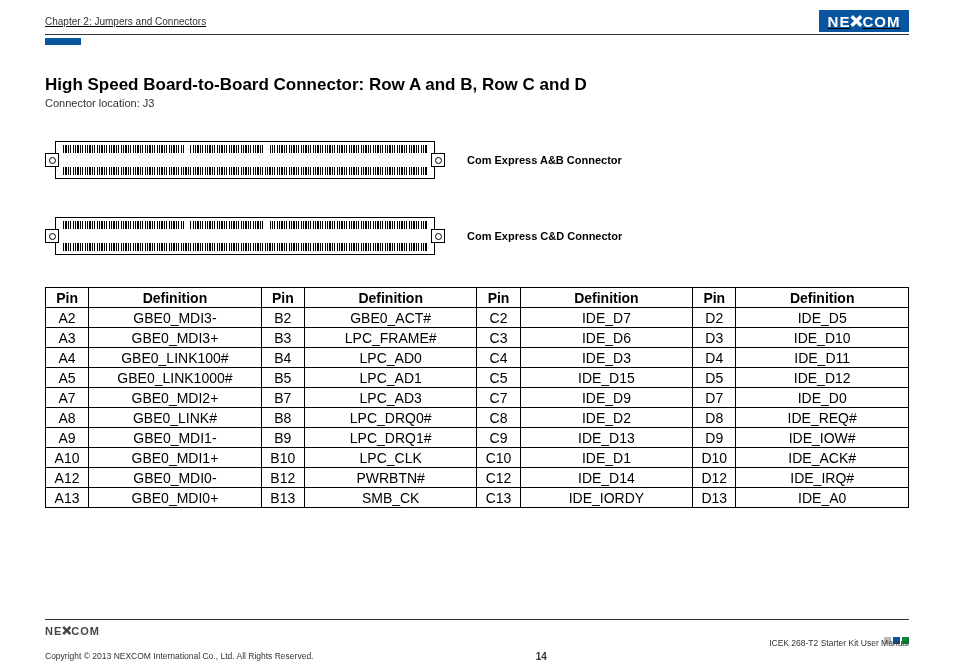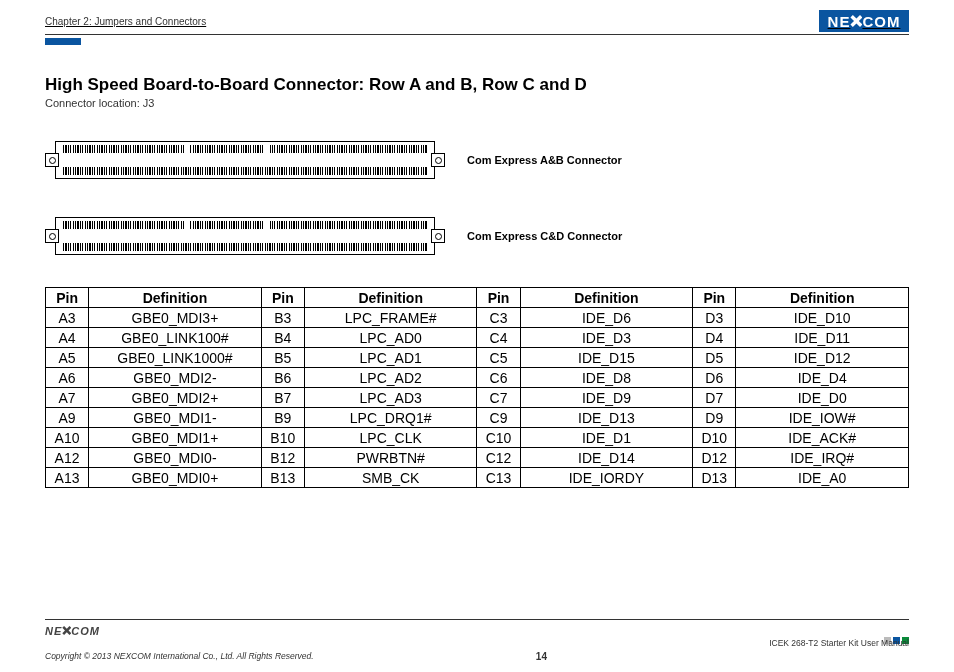--- a/index.html
+++ b/index.html
@@ -184,20 +184,30 @@
           <th>Pin</th>
           <th>Definition</th>
           <th>Pin</th>
           <th>Definition</th>
           <th>Pin</th>
           <th>Definition</th>
         </tr>
       </thead>
     <tbody>
         <tr>
+          <td>A2</td>
+          <td>GBE0_MDI3-</td>
+          <td>B2</td>
+          <td>GBE0_ACT#</td>
+          <td>C2</td>
+          <td>IDE_D7</td>
+          <td>D2</td>
+          <td>IDE_D5</td>
+        </tr>
+        <tr>
           <td>A3</td>
           <td>GBE0_MDI3+</td>
           <td>B3</td>
           <td>LPC_FRAME#</td>
           <td>C3</td>
           <td>IDE_D6</td>
           <td>D3</td>
           <td>IDE_D10</td>
         </tr>
         <tr>
@@ -214,40 +224,40 @@
           <td>A5</td>
           <td>GBE0_LINK1000#</td>
           <td>B5</td>
           <td>LPC_AD1</td>
           <td>C5</td>
           <td>IDE_D15</td>
           <td>D5</td>
           <td>IDE_D12</td>
         </tr>
         <tr>
-          <td>A6</td>
-          <td>GBE0_MDI2-</td>
-          <td>B6</td>
-          <td>LPC_AD2</td>
-          <td>C6</td>
-          <td>IDE_D8</td>
-          <td>D6</td>
-          <td>IDE_D4</td>
-        </tr>
-        <tr>
           <td>A7</td>
           <td>GBE0_MDI2+</td>
           <td>B7</td>
           <td>LPC_AD3</td>
           <td>C7</td>
           <td>IDE_D9</td>
           <td>D7</td>
           <td>IDE_D0</td>
         </tr>
         <tr>
+          <td>A8</td>
+          <td>GBE0_LINK#</td>
+          <td>B8</td>
+          <td>LPC_DRQ0#</td>
+          <td>C8</td>
+          <td>IDE_D2</td>
+          <td>D8</td>
+          <td>IDE_REQ#</td>
+        </tr>
+        <tr>
           <td>A9</td>
           <td>GBE0_MDI1-</td>
           <td>B9</td>
           <td>LPC_DRQ1#</td>
           <td>C9</td>
           <td>IDE_D13</td>
           <td>D9</td>
           <td>IDE_IOW#</td>
         </tr>
         <tr>
@@ -286,20 +296,20 @@
 
 <div class="foot-deco">
     <span></span>
     <span></span>
     <span></span>
   </div>
 
 <div class="footer">
   <hr class="footer-rule">
   <div class="footer-row">
-    <div style="display:flex;flex-direction:column;gap:14px;font-style:italic;">
+    <div style="display:flex;flex-direction:column;gap:14px;">
       <div class="footer-logo">NE<span class="x2"></span>COM</div>
       <span>Copyright © 2013 NEXCOM International Co., Ltd. All Rights Reserved.</span>
     </div>
     <span class="page-num">14</span>
     <span>ICEK 268-T2 Starter Kit User Manual</span>
   </div>
 </div>
 
 </body></html>

